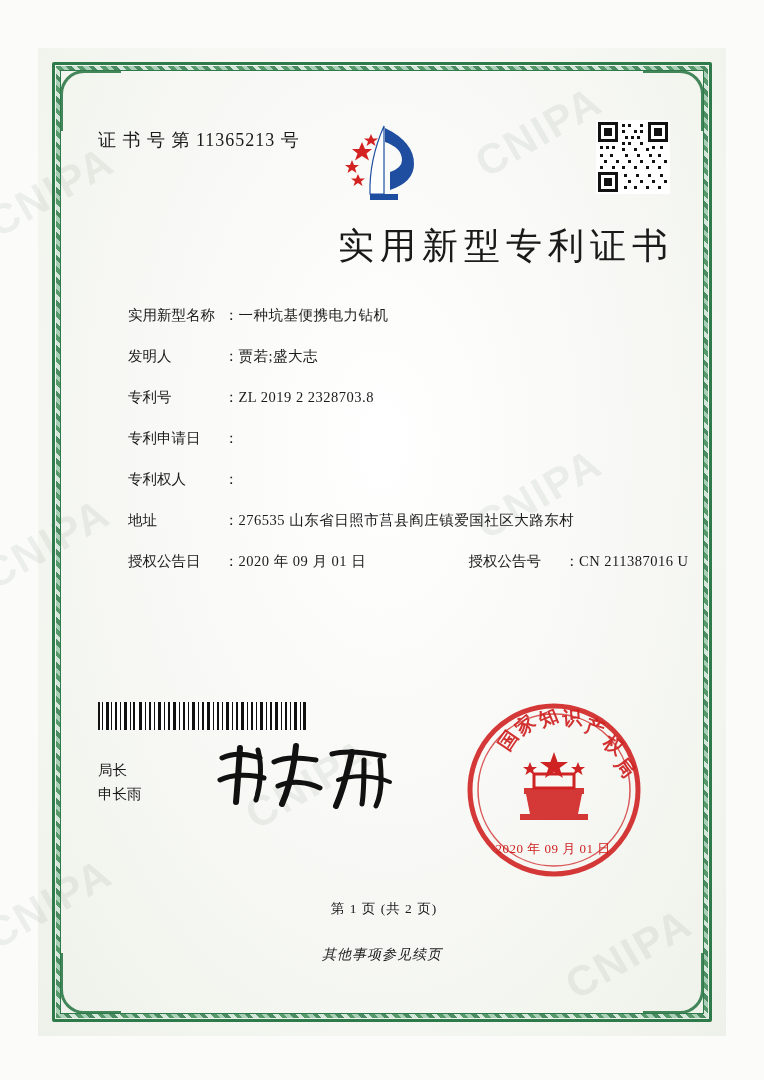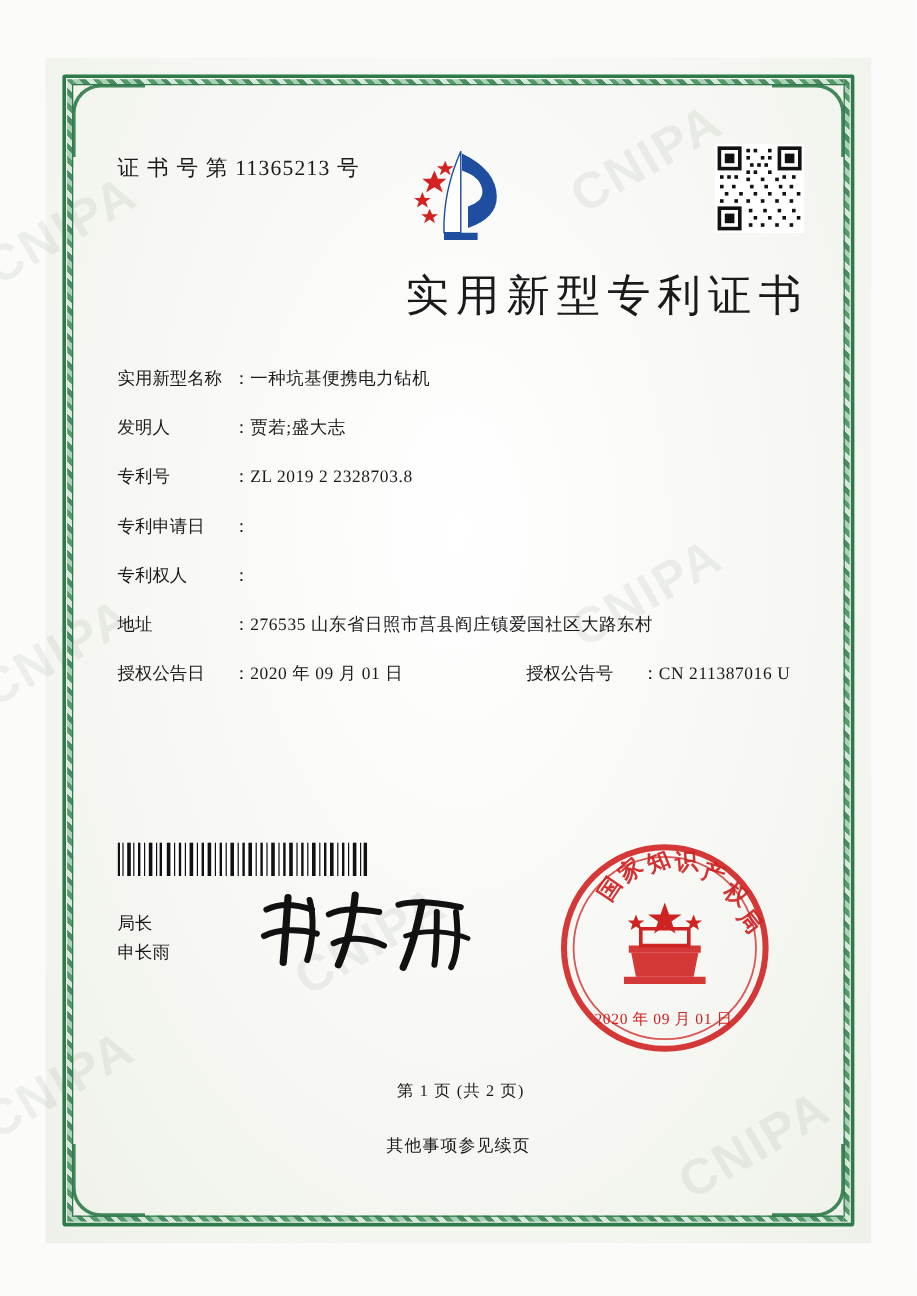--- a/index.html
+++ b/index.html
@@ -133,20 +133,21 @@
   .field-row {
     display: flex;
     align-items: baseline;
     margin-bottom: 22px;
   }
   .field-label {
     width: 96px;
     flex: 0 0 96px;
     letter-spacing: 0px;
     white-space: nowrap;
+    margin-left: 30px;
   }
   .field-label.spread {
     display: flex;
     justify-content: space-between;
   }
   .field-colon {
     flex: 0 0 12px;
     text-align: left;
   }
   .field-value {
@@ -214,20 +215,21 @@
     text-align: center;
     font-size: 13.5px;
     letter-spacing: 1px;
   }
   .footer-note {
     position: absolute;
     left: 0; right: 0; top: 836px;
     text-align: center;
     font-size: 14px;
     letter-spacing: 1px;
+    font-style: italic;
   }
 </style>
 </head>
 <body>
 
 <div class="page">
   <div class="paper-tint"></div>
 
   <div class="watermark wm1">CNIPA</div>
   <div class="watermark wm2">CNIPA</div>

